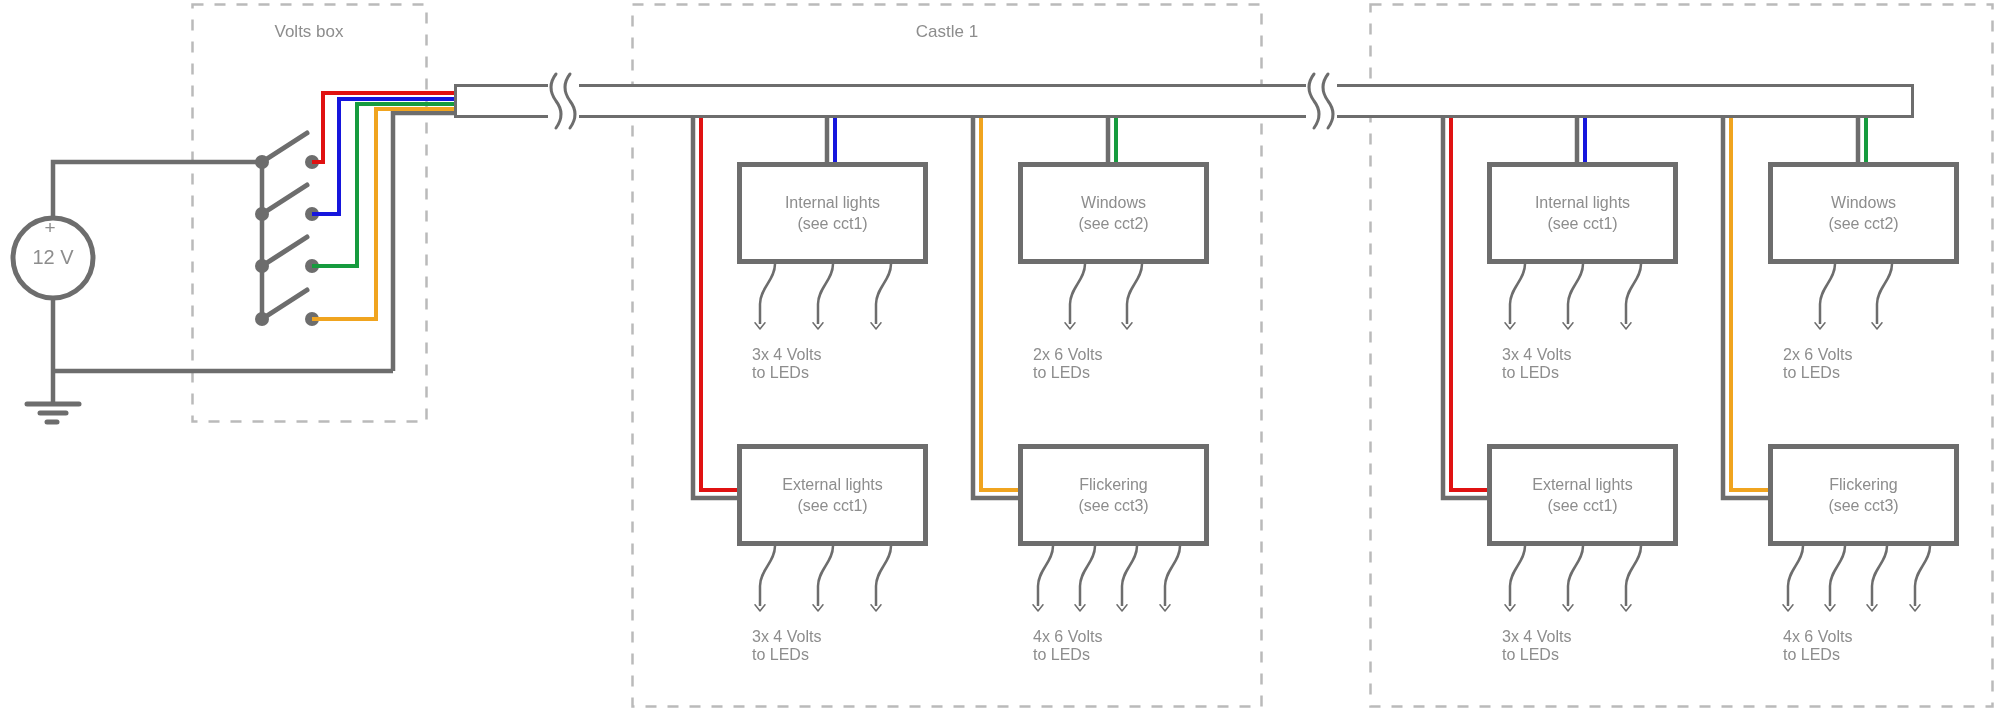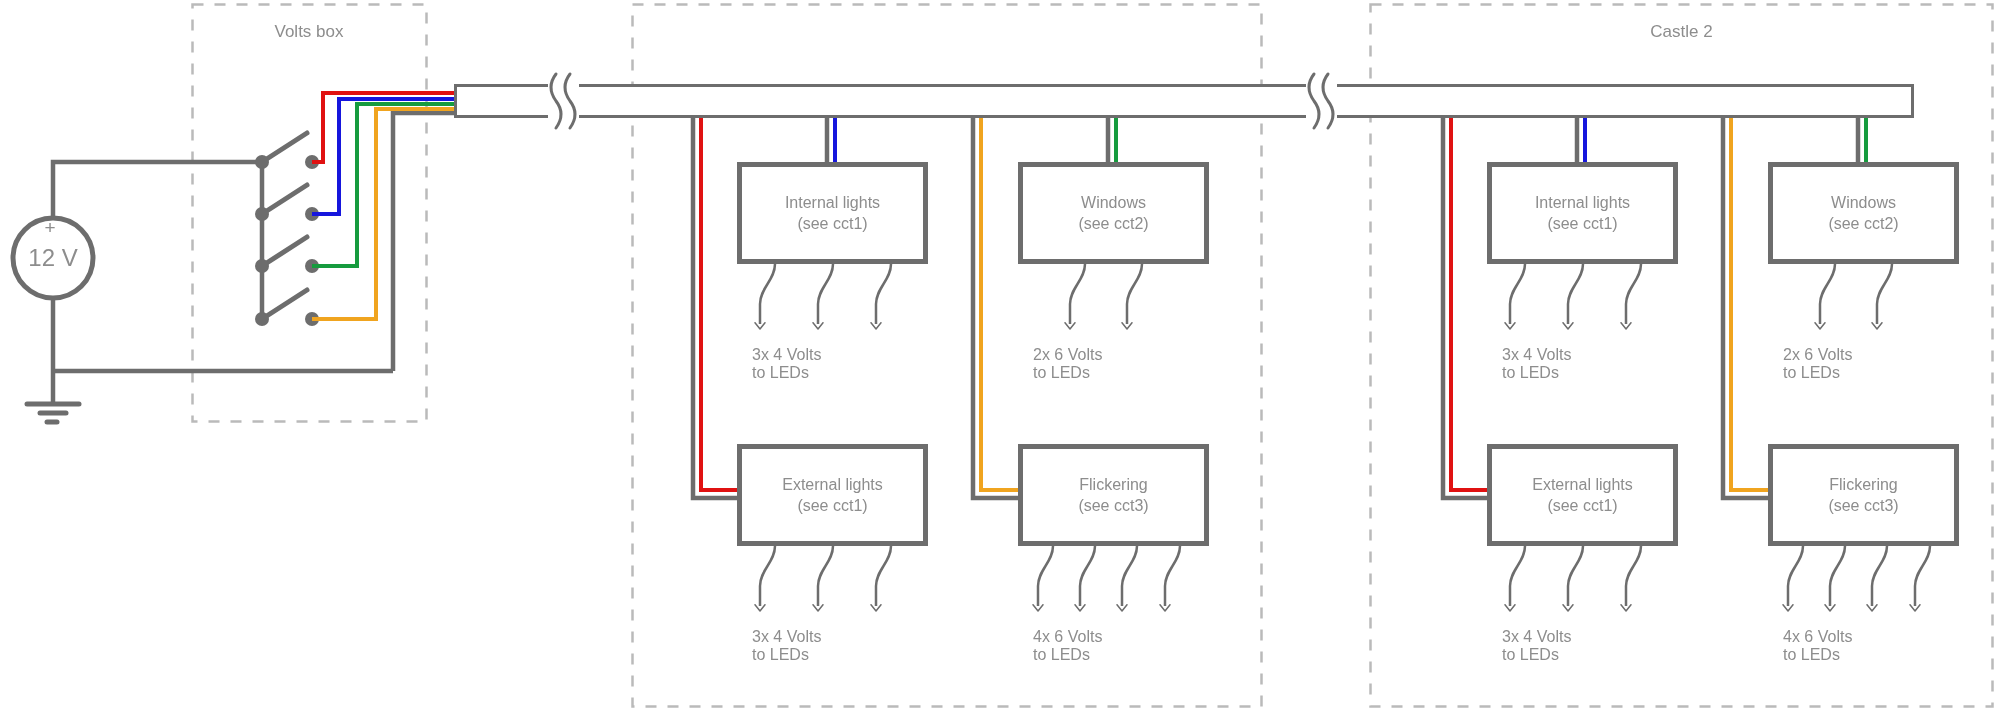--- a/index.html
+++ b/index.html
@@ -42,21 +42,21 @@
   }
   .module span{display:block;}
   .out-label{
     position:absolute;width:160px;text-align:left;
     color:var(--text-gray);font-size:16px;line-height:18px;
   }
   .out-label span{display:block;}
   .src-plus{position:absolute;left:35px;top:218px;width:30px;text-align:center;
     color:var(--text-gray);font-size:19px;line-height:20px;}
   .src-label{position:absolute;left:13px;top:247px;width:80px;text-align:center;
-    color:var(--text-gray);font-size:24px;line-height:21px;}
+    color:var(--text-gray);font-size:20px;line-height:21px;}
 </style>
 </head>
 <body>
 
 <div class="stage">
 
   <svg class="layer" viewBox="0 0 1999 710" xmlns="http://www.w3.org/2000/svg">
     <defs>
       <marker id="ah" viewBox="0 0 10 10" refX="2" refY="5" markerWidth="5" markerHeight="5" orient="auto-start-reverse">
         <path class="ah-chevron" d="M1,1 L6,5 L1,9"></path>
@@ -168,21 +168,21 @@
       <use href="#arr" x="1095" y="546"></use>
       <use href="#arr" x="1137" y="546"></use>
       <use href="#arr" x="1180" y="546"></use>
     </g>
   </svg>
 
   <div class="src-plus">+</div>
   <div class="src-label">12 V</div>
 
   <div class="region-title" style="left:192px;top:22px;width:234px;">Volts box</div>
-  <div class="region-title" style="left:1370px;top:22px;width:623px;">Castle 2</div>
+  <div class="region-title" style="left:632px;top:22px;width:630px;">Castle 1</div>
 
   <div class="module" style="left:737px;top:162px;">
     <span>Internal lights</span>
     <span>(see cct1)</span>
   </div>
   <div class="module" style="left:1018px;top:162px;">
     <span>Windows</span>
     <span>(see cct2)</span>
   </div>
   <div class="module" style="left:737px;top:444px;">

